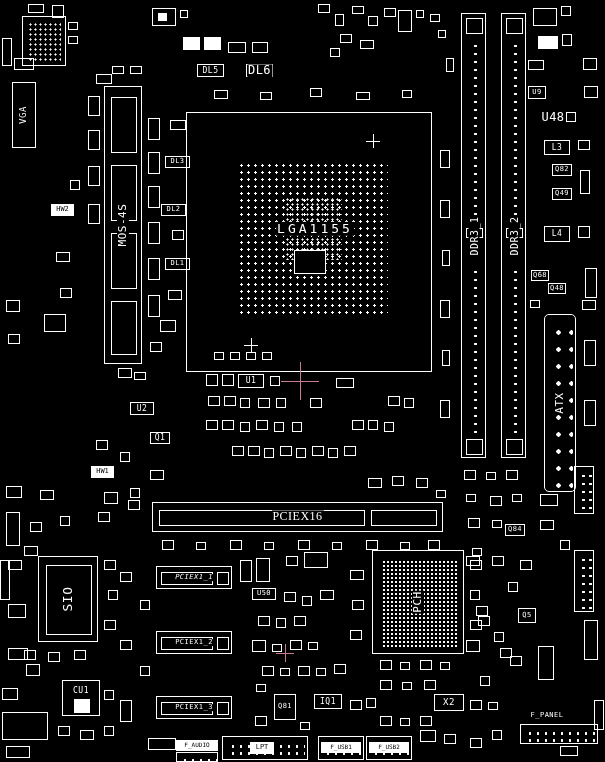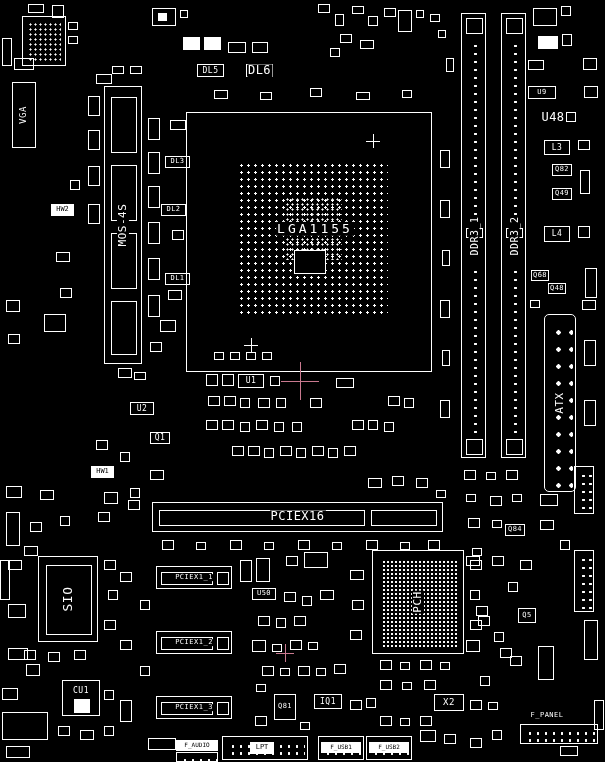--- a/index.html
+++ b/index.html
@@ -65,21 +65,21 @@
     </div>
     <div class="comp outline" style="left: 246px; top: 64px; width: 27px; height: 13px;">
       <span class="lbl" style="font-size: 12px;">DL6</span>
     </div>
     <div class="comp outline" style="left: 165px; top: 156px; width: 25px; height: 12px;">
       <span class="lbl" style="font-size: 7px;">DL3</span>
     </div>
     <div class="comp outline" style="left: 161px; top: 204px; width: 25px; height: 12px;">
       <span class="lbl" style="font-size: 7px;">DL2</span>
     </div>
-    <div class="comp outline" style="left: 165px; top: 258px; width: 25px; height: 12px; margin-top: 15px;">
+    <div class="comp outline" style="left: 165px; top: 258px; width: 25px; height: 12px;">
       <span class="lbl" style="font-size: 7px;">DL1</span>
     </div>
     <div class="comp outline" style="left: 186px; top: 112px; width: 246px; height: 260px;"></div>
     <div class="comp dots7" style="left: 236px; top: 160px; width: 152px; height: 158px;"></div>
     <div class="comp dots5" style="left: 284px; top: 196px; width: 58px; height: 64px;"></div>
     <div class="comp outline solidbg" style="left: 294px; top: 250px; width: 32px; height: 24px;"></div>
     <div class="comp text" style="left: 266px; top: 220px; width: 98px; height: 18px;">
       <span class="lbl wide" style="font-size: 13px;">LGA1155</span>
     </div>
     <div class="comp cross cross-w" style="left: 366px; top: 134px; width: 14px; height: 14px;"></div>
@@ -99,29 +99,29 @@
       <span class="lbl" style="font-size: 7px;">HW1</span>
     </div>
     <div class="comp outline" style="left: 38px; top: 556px; width: 60px; height: 86px;">
       <div class="sub outline" style="left: 7px; top: 8px; width: 46px; height: 70px;"></div>
       <span class="lbl v" style="font-size: 13px;">SIO</span>
     </div>
     <div class="comp outline" style="left: 62px; top: 680px; width: 38px; height: 36px;">
       <div class="sub filledc" style="left: 11px; top: 18px; width: 16px; height: 14px;"></div>
       <span class="lbl top" style="font-size: 8px;">CU1</span>
     </div>
-    <div class="comp outline" style="left: 152px; top: 502px; width: 291px; height: 30px;">
+    <div class="comp outline" style="left: 152px; top: 502px; width: 291px; height: 30px; font-family: Liberation Serif, serif;">
       <div class="sub outline" style="left: 6px; top: 7px; width: 206px; height: 16px;"></div>
       <div class="sub outline" style="left: 218px; top: 7px; width: 66px; height: 16px;"></div>
       <span class="lbl" style="font-size: 12px;">PCIEX16</span>
     </div>
     <div class="comp outline" style="left: 156px; top: 566px; width: 76px; height: 23px;">
       <div class="sub outline" style="left: 4px; top: 5px; width: 52px; height: 13px;"></div>
       <div class="sub outline" style="left: 60px; top: 5px; width: 12px; height: 13px;"></div>
-      <span class="lbl" style="font-size: 7px;">PCIEX1_1</span>
+      <span class="lbl" style="font-size: 7px; font-style: italic;">PCIEX1_1</span>
     </div>
     <div class="comp outline" style="left: 156px; top: 631px; width: 76px; height: 23px;">
       <div class="sub outline" style="left: 4px; top: 5px; width: 52px; height: 13px;"></div>
       <div class="sub outline" style="left: 60px; top: 5px; width: 12px; height: 13px;"></div>
       <span class="lbl" style="font-size: 7px;">PCIEX1_2</span>
     </div>
     <div class="comp outline" style="left: 156px; top: 696px; width: 76px; height: 23px;">
       <div class="sub outline" style="left: 4px; top: 5px; width: 52px; height: 13px;"></div>
       <div class="sub outline" style="left: 60px; top: 5px; width: 12px; height: 13px;"></div>
       <span class="lbl" style="font-size: 7px;">PCIEX1_3</span>
@@ -155,21 +155,21 @@
       <div class="sub dotsv" style="left: 8px; top: 26px; width: 9px; height: 182px;"></div>
       <div class="sub outline" style="left: 4px; top: 214px; width: 17px; height: 10px;"></div>
       <div class="sub dotsv" style="left: 8px; top: 252px; width: 9px; height: 168px;"></div>
       <div class="sub outline" style="left: 4px; top: 425px; width: 17px; height: 16px;"></div>
       <span class="lbl v" style="font-size: 10px;">DDR3_2</span>
     </div>
     <div class="comp outline rounded" style="left: 544px; top: 314px; width: 32px; height: 178px;">
       <div class="sub dots-big" style="left: 4px; top: 5px; width: 24px; height: 168px;"></div>
       <span class="lbl v" style="font-size: 11px;">ATX</span>
     </div>
-    <div class="comp outline" style="left: 528px; top: 86px; width: 28px; height: 13px;">
+    <div class="comp outline" style="left: 528px; top: 86px; width: 18px; height: 13px;">
       <span class="lbl" style="font-size: 7px;">U9</span>
     </div>
     <div class="comp outline" style="left: 542px; top: 112px; width: 22px; height: 12px;">
       <span class="lbl" style="font-size: 12px; text-align: right;">U48</span>
     </div>
     <div class="comp outline" style="left: 544px; top: 140px; width: 26px; height: 15px;">
       <span class="lbl" style="font-size: 8px;">L3</span>
     </div>
     <div class="comp outline" style="left: 552px; top: 164px; width: 20px; height: 12px;">
       <span class="lbl" style="font-size: 7px;">Q82</span>

